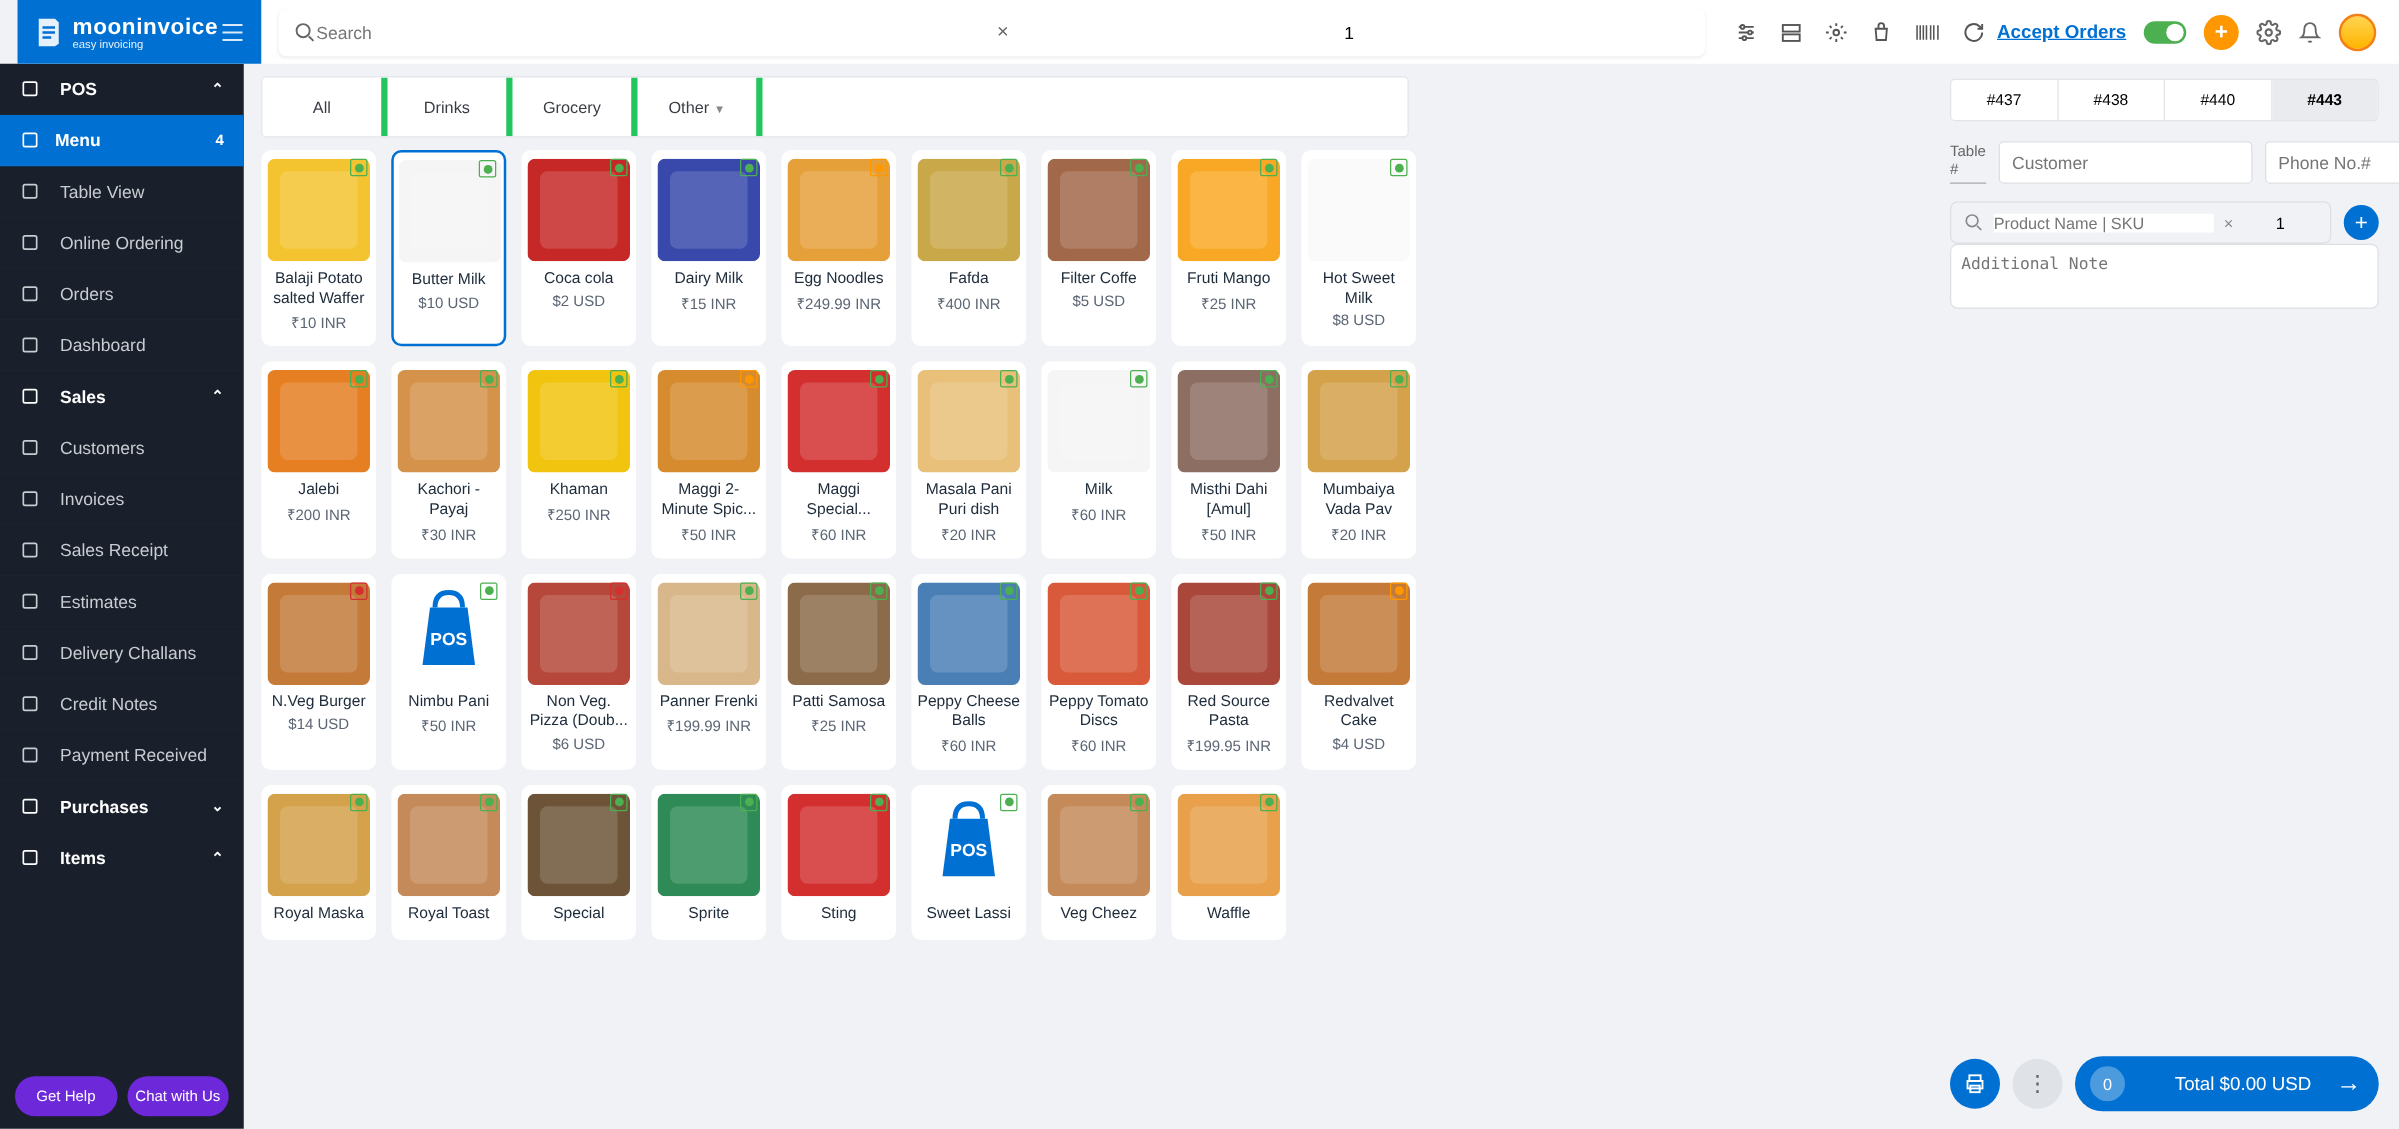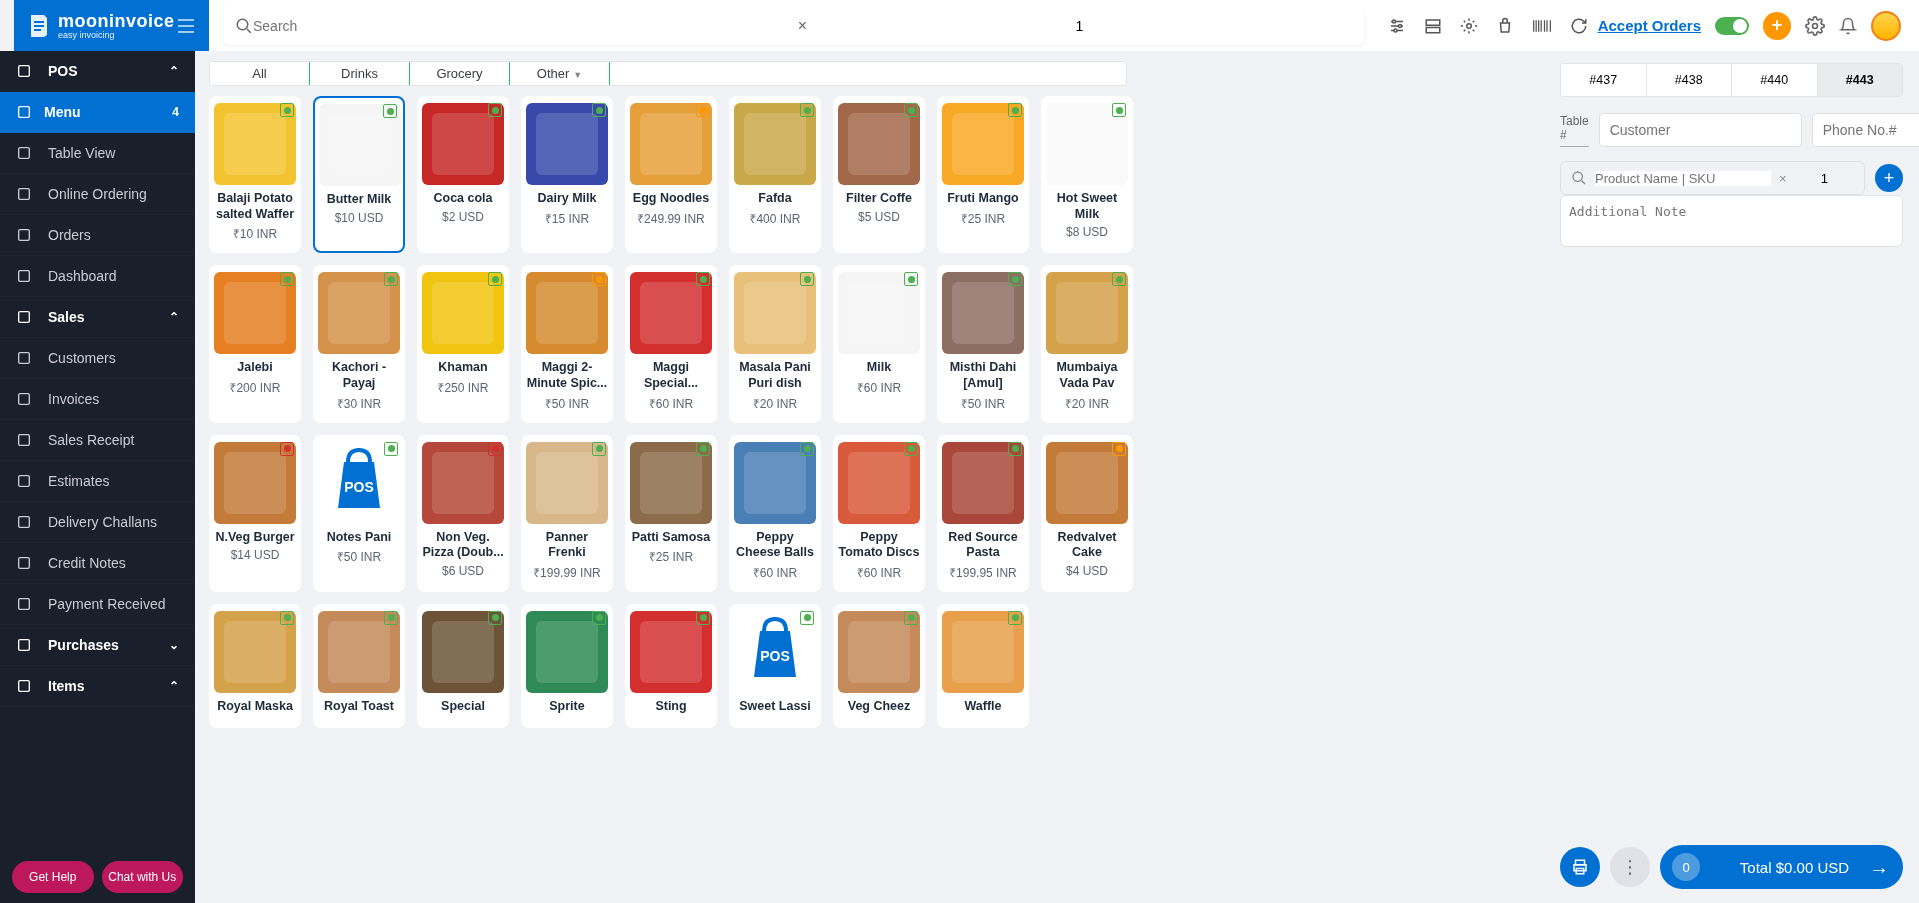--- a/index.html
+++ b/index.html
@@ -27,33 +27,33 @@
 .avatar { width:30px; height:30px; border-radius:50%; background:linear-gradient(#ffd54f,#ffb300); border:2px solid #f57f17; }
 
 .sidebar { position:fixed; top:51px; left:0; width:195px; bottom:0; background:#191f2b; color:#c9ccd1; overflow:hidden; }
 .sb-item { display:flex; align-items:center; gap:14px; padding:12px 16px; font-size:14px; cursor:pointer; border-bottom:1px solid rgba(255,255,255,.02); }
 .sb-item.bold { color:#fff; font-weight:600; }
 .sb-item.active { background:#0070d2; color:#fff; font-weight:600;gap:10px; }
 .sb-item .badge { margin-left:auto; font-size:12px; color:#fff; }
 .sb-item .chev { margin-left:auto; font-size:12px; }
 .sb-icon { width:18px; display:inline-flex; }
 .sb-foot { position:absolute; bottom:10px; left:0; right:0; display:flex; gap:8px; padding:0 12px; }
-.sb-foot button { flex:1; background:#be185d; border:none; color:#fff; padding:9px 6px; border-radius:16px; font-size:12px; cursor:pointer; }
+.sb-foot button { flex:1; background:#6d28d9; border:none; color:#fff; padding:9px 6px; border-radius:16px; font-size:12px; cursor:pointer; }
 
 .main { position:fixed; top:51px; left:195px; right:375px; bottom:0; padding:10px 14px; overflow:auto; }
 .cats { display:flex; background:#fff; border-radius:4px; overflow:hidden; border:1px solid #e2e4e9; margin-bottom:10px; width:918px; }
-.cat { flex:0 0 100px; text-align:center; padding:4px 0; font-size:13px; color:#3a3d44; border-right:1px solid #22c55e; cursor:pointer; }
+.cat { flex:0 0 100px; text-align:center; padding:16px 0; font-size:13px; color:#3a3d44; border-right:5px solid #22c55e; cursor:pointer; }
 .cat.active { background:#fff; font-weight:500; }
 .cat .dd { font-size:9px; margin-left:4px; color:#888; }
 
 .grid { display:grid; grid-template-columns:repeat(9, 92px); gap:12px; }
 .card { background:#fff; border-radius:8px; padding:6px 4px 10px; text-align:center; border:1px solid transparent; position:relative; cursor:pointer; }
 .card.sel { border:2px solid #0070d2; }
 .thumb { width:82px; height:82px; border-radius:6px; margin:0 auto 6px; display:block; }
-.pname { font-size:12.5px; color:#1d2b3a; font-weight:700; line-height:1.25; max-height:32px; overflow:hidden; }
+.pname { font-size:12.5px; color:#1d2b3a; font-weight:400; line-height:1.25; max-height:32px; overflow:hidden; }
 .pprice { font-size:12px; color:#5b6573; margin-top:3px; }
 .diet { position:absolute; top:6px; right:6px; width:14px; height:14px; border:1.5px solid #4caf50; display:flex; align-items:center; justify-content:center; border-radius:2px; }
 .diet.v::after { content:''; width:7px; height:7px; border-radius:50%; background:#4caf50; }
 .diet.n { border-color:#d32f2f; }
 .diet.n::after { content:''; width:7px; height:7px; border-radius:50%; background:#d32f2f; }
 .diet.o { border-color:#ff9800; }
 .diet.o::after { content:''; width:7px; height:7px; border-radius:50%; background:#ff9800; }
 
 .right { position:fixed; top:51px; right:0; width:375px; bottom:0; padding:12px 16px; }
 .tabs { display:flex; border:1px solid #e2e4e9; border-radius:4px; overflow:hidden; background:#fff; }
@@ -491,21 +491,21 @@
     <div class="pprice">$14 USD</div>
       </div>
       <div class="card">
         <div class="diet v"></div>
     <svg class="thumb" viewBox="0 0 82 82">
           <rect width="82" height="82" fill="#fff"></rect>
           <path d="M26 20 L56 20 L62 66 L20 66 Z" fill="#0070d2"></path>
           <path d="M30 20 Q30 8 41 8 Q52 8 52 20" stroke="#0070d2" stroke-width="4" fill="none"></path>
           <text x="41" y="50" text-anchor="middle" fill="#fff" font-size="14" font-weight="700" font-family="Arial">POS</text>
         </svg>
-    <div class="pname">Notes Pani</div>
+    <div class="pname">Nimbu Pani</div>
     <div class="pprice">₹50 INR</div>
       </div>
       <div class="card">
         <div class="diet n"></div>
     <svg class="thumb" viewBox="0 0 82 82">
           <rect width="82" height="82" fill="#b5483a"></rect>
           <rect x="10" y="10" width="62" height="62" fill="#fff" opacity=".15" rx="6"></rect>
         </svg>
     <div class="pname">Non Veg. Pizza (Doub...</div>
     <div class="pprice">$6 USD</div>

